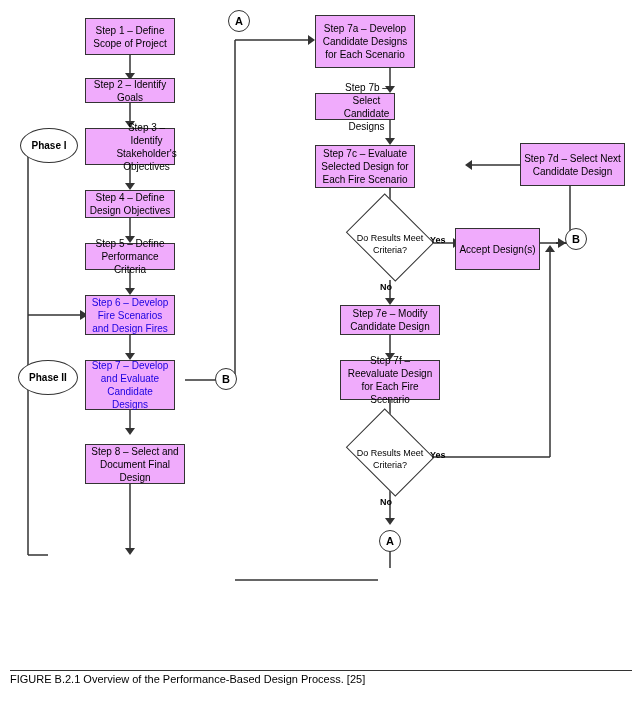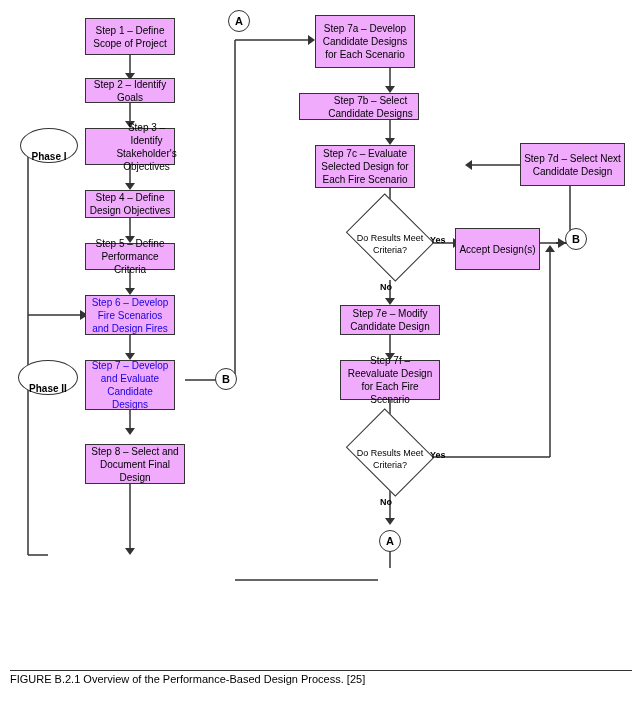--- a/index.html
+++ b/index.html
@@ -56,21 +56,21 @@
       justify-content: center;
     }
 
     
     .oval {
       position: absolute;
       border: 1.5px solid #333;
       border-radius: 50%;
       background: #fff;
       display: flex;
-      align-items: flex-end;
+      align-items: center;
       justify-content: center;
       font-size: 10px;
       font-weight: bold;
     }
 
     
     .circle-connector {
       position: absolute;
       border: 1.5px solid #333;
       border-radius: 50%;
@@ -233,21 +233,21 @@
   </div>
 
   <div class="oval" style="left:8px; top:350px; width:60px; height:35px;">
     <span>Phase II</span>
   </div>
 
   <div class="box" style="left:305px; top:5px; width:100px; height:53px;">
     <span>Step 7a – Develop Candidate Designs for Each Scenario</span>
   </div>
 
-  <div class="box" style="left:289px; top:83px; width:120px; height:27px;padding-left:26px;">
+  <div class="box" style="left:305px; top:83px; width:80px; height:27px;padding-left:26px;">
     <span>Step 7b – Select Candidate Designs</span>
   </div>
 
   <div class="box" style="left:305px; top:135px; width:100px; height:43px;">
     <span>Step 7c – Evaluate Selected Design for Each Fire Scenario</span>
   </div>
 
   <div class="box" style="left:510px; top:133px; width:105px; height:43px;">
     <span>Step 7d – Select Next Candidate Design</span>
   </div>

